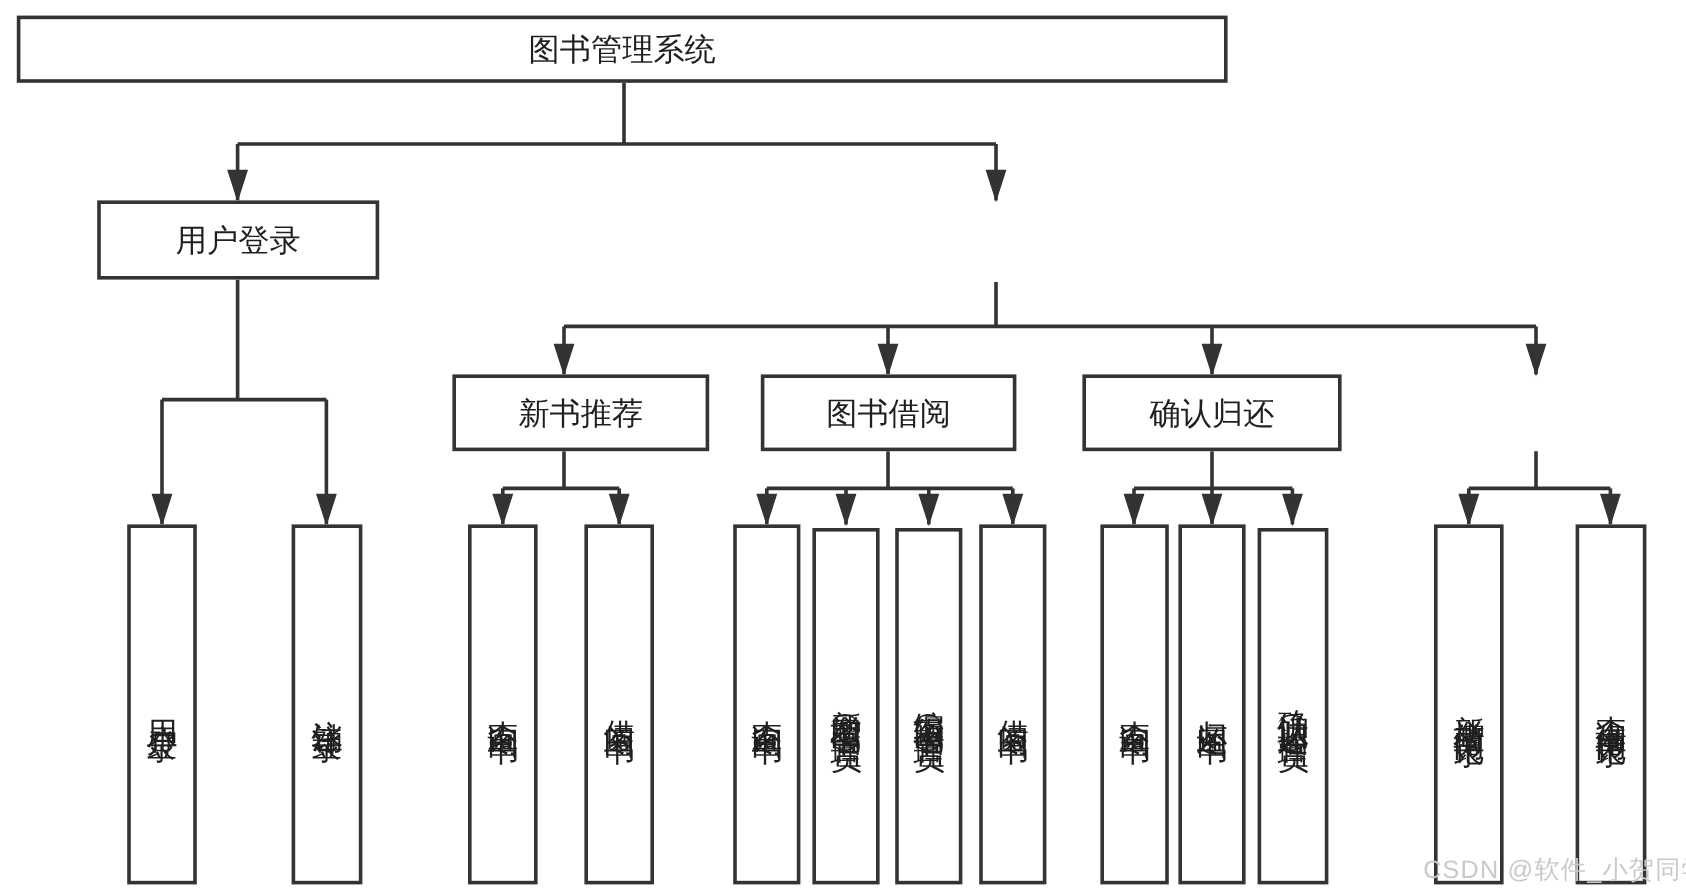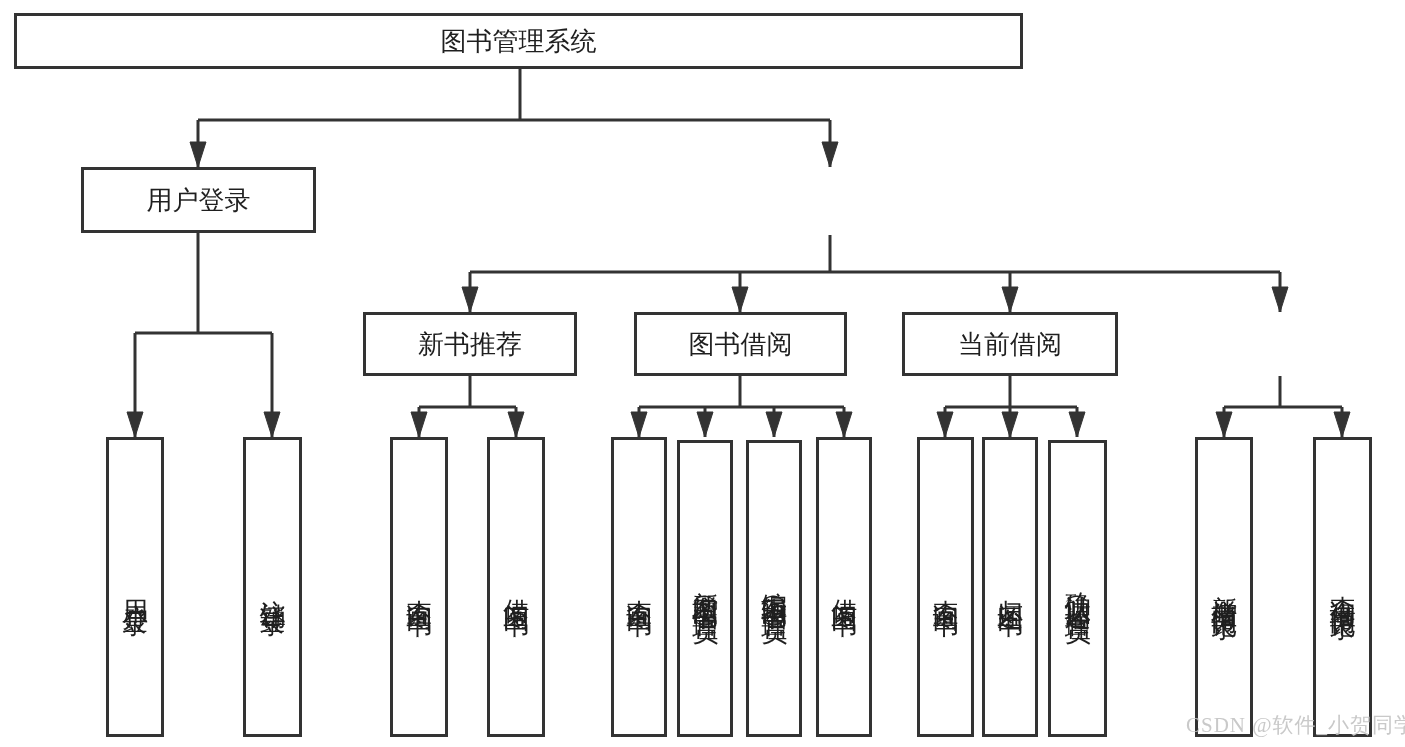--- a/index.html
+++ b/index.html
@@ -6,21 +6,21 @@
     --line:#333333;
     --text:#1f1f1f;
     --wm:#c9c9c9;
     --bg:#ffffff;
   }
   html,body{margin:0;padding:0;background:var(--bg);}
   .stage{
     position:relative;
     width:1405px;height:747px;
     background:var(--bg);
-    font-family:Liberation Serif, serif;
+    font-family:Liberation Sans, sans-serif;
     overflow:hidden;
   }
   .connectors{position:absolute;left:0;top:0;}
   .connectors path{stroke:var(--line);fill:none;stroke-width:3;}
   .connectors marker path{fill:var(--line);stroke:var(--line);stroke-width:1;}
   .box{
     position:absolute;box-sizing:border-box;
     border:3px solid var(--line);
     background:#fff;
     display:flex;align-items:center;justify-content:center;
@@ -97,23 +97,23 @@
       <path d="M1224,407 H1342"></path>
       <path d="M1224,407 V437" marker-end="url(#arr)"></path>
       <path d="M1342,407 V437" marker-end="url(#arr)"></path>
     </g>
   </svg>
 
   <div class="box" style="left:14px;top:13px;width:1009px;height:56px">图书管理系统</div>
 
   <div class="box" style="left:81px;top:167px;width:235px;height:66px">用户登录</div>
 
-  <div class="box" style="left:363px;top:312px;width:214px;height:64px">新书推荐</div>
+  <div class="box" style="left:377px;top:312px;width:214px;height:64px">新书推荐</div>
   <div class="box" style="left:634px;top:312px;width:213px;height:64px">图书借阅</div>
-  <div class="box" style="left:902px;top:312px;width:216px;height:64px">当前借阅</div>
+  <div class="box" style="left:902px;top:312px;width:216px;height:64px">确认归还</div>
 
   <div class="box v" style="left:106px;top:437px;width:58px;height:300px">用户登录</div>
   <div class="box v" style="left:243px;top:437px;width:59px;height:300px">注销登录</div>
 
   <div class="box v" style="left:390px;top:437px;width:58px;height:300px">查询图书</div>
   <div class="box v" style="left:487px;top:437px;width:58px;height:300px">借阅图书</div>
 
   <div class="box v" style="left:611px;top:437px;width:56px;height:300px">查询图书</div>
   <div class="box v" style="left:677px;top:440px;width:56px;height:297px">新增图书（管理员）</div>
   <div class="box v" style="left:746px;top:440px;width:56px;height:297px">编辑图书（管理员）</div>

